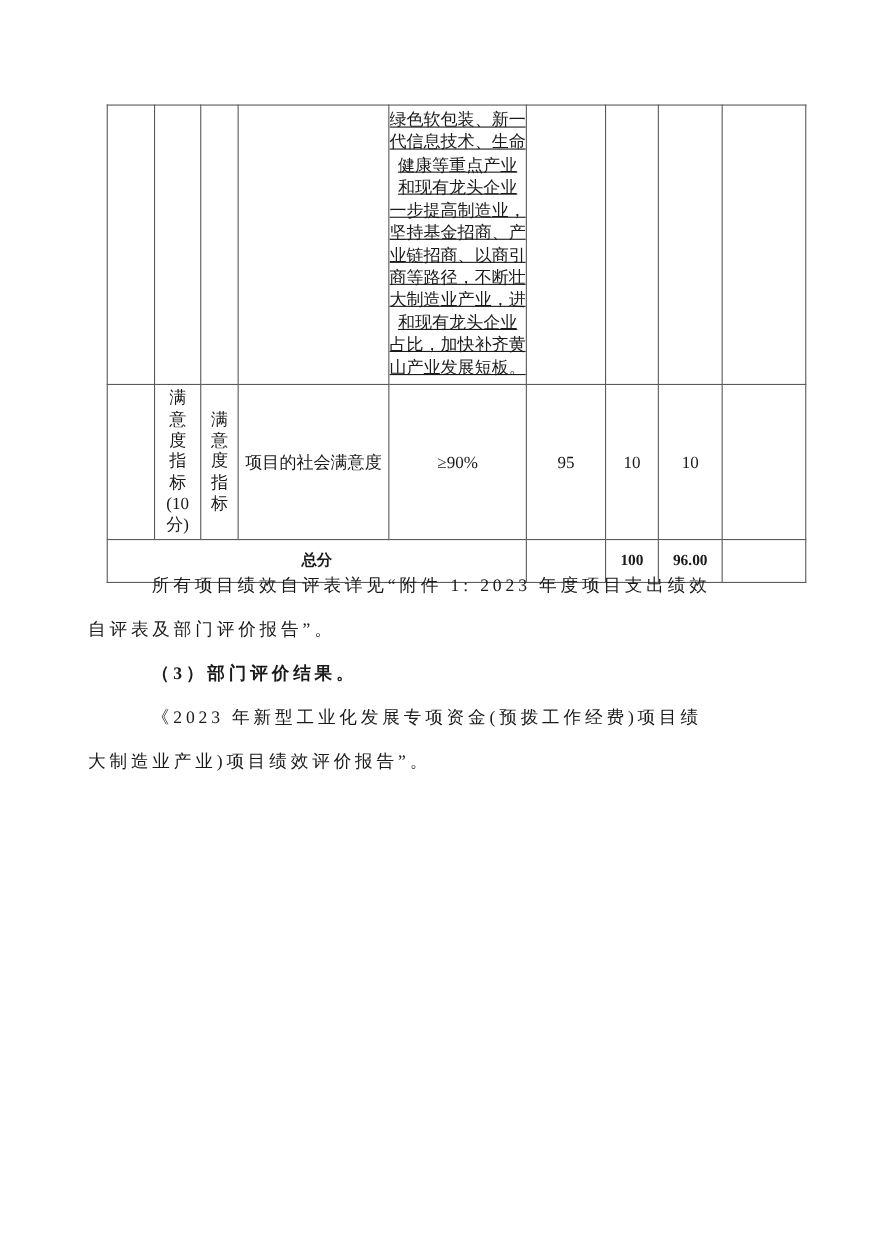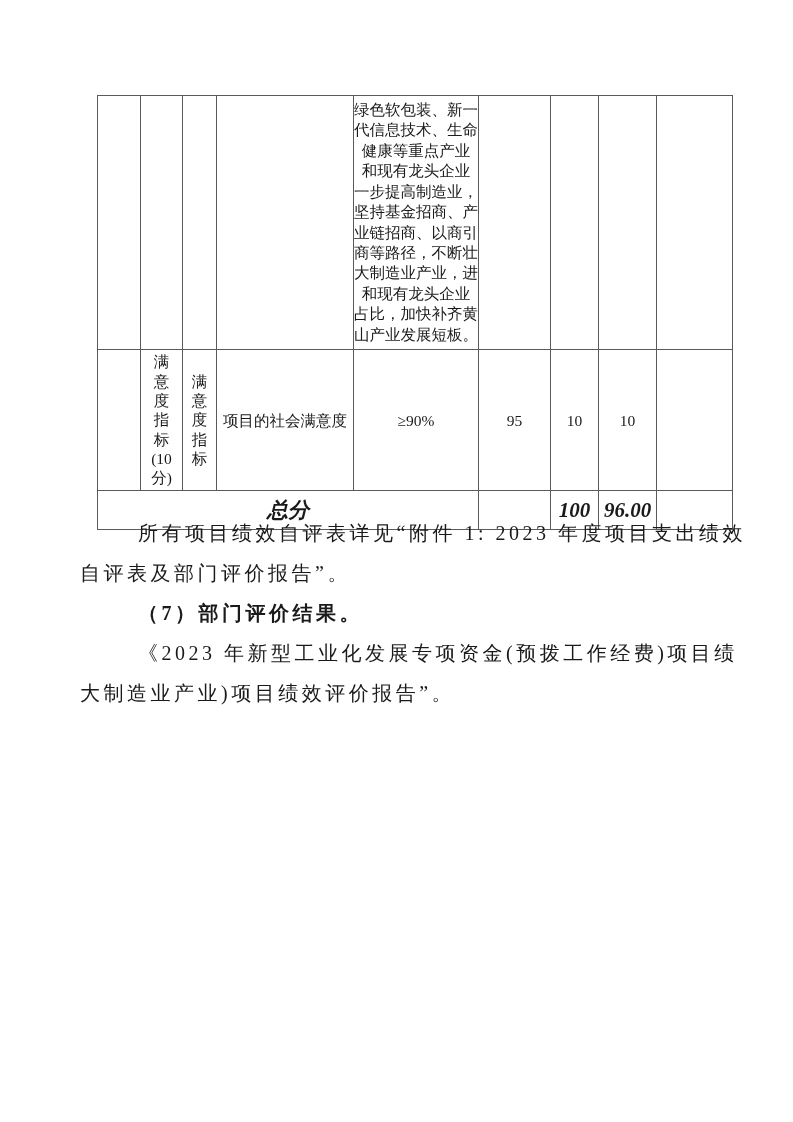--- a/index.html
+++ b/index.html
@@ -24,55 +24,54 @@
   }
   table.score-table td {
     border: 1px solid #5a5a5a;
     padding: 0;
     text-align: center;
     vertical-align: middle;
     font-size: 15.5px;
     line-height: 19px;
     overflow: hidden;
   }
-  tr.row-text   { height: 254px; }
+  tr.row-text   { height: 254px; text-decoration: underline; }
   tr.row-satis  { height: 141px; }
   tr.row-total  { height: 39px; }
 
   .longtext-cell div {
     font-size: 15.5px;
     line-height: 20.4px;
     letter-spacing: 0px;
     white-space: nowrap;
     text-align: center;
   }
   .vert-cell div {
     font-size: 15.5px;
     line-height: 19.3px;
     text-align: center;
     white-space: nowrap;
   }
   .indicator-cell { white-space: nowrap; }
   tr.row-total td {
     font-weight: bold;
-    font-size: 21px;
-    font-style: italic;
+    font-size: 14px;
   }
 
   
   .bodytext {
     position: absolute;
     left: 80px;
     top: 513px;
     width: 660px;
   }
   .bodytext .tline {
     height: 40px;
     line-height: 40px;
-    font-size: 20px;
+    font-size: 16px;
     letter-spacing: 3.5px;
     white-space: nowrap;
   }
   .bodytext .indent { text-indent: 58px; }
   .bodytext .bold   { font-weight: bold; }
 </style>
 </head>
 <body>
 
 <div class="page">
@@ -148,18 +147,18 @@
       <td>100</td>
       <td>96.00</td>
       <td></td>
     </tr>
   </tbody>
     </table>
 
   <div class="bodytext">
     <div class="tline indent">所有项目绩效自评表详见“附件 1: 2023 年度项目支出绩效</div>
     <div class="tline">自评表及部门评价报告”。</div>
-    <div class="tline indent bold">（7）部门评价结果。</div>
+    <div class="tline indent bold">（3）部门评价结果。</div>
     <div class="tline indent">《2023 年新型工业化发展专项资金(预拨工作经费)项目绩</div>
     <div class="tline">大制造业产业)项目绩效评价报告”。</div>
   </div>
 
 </div>
 
 </body></html>

